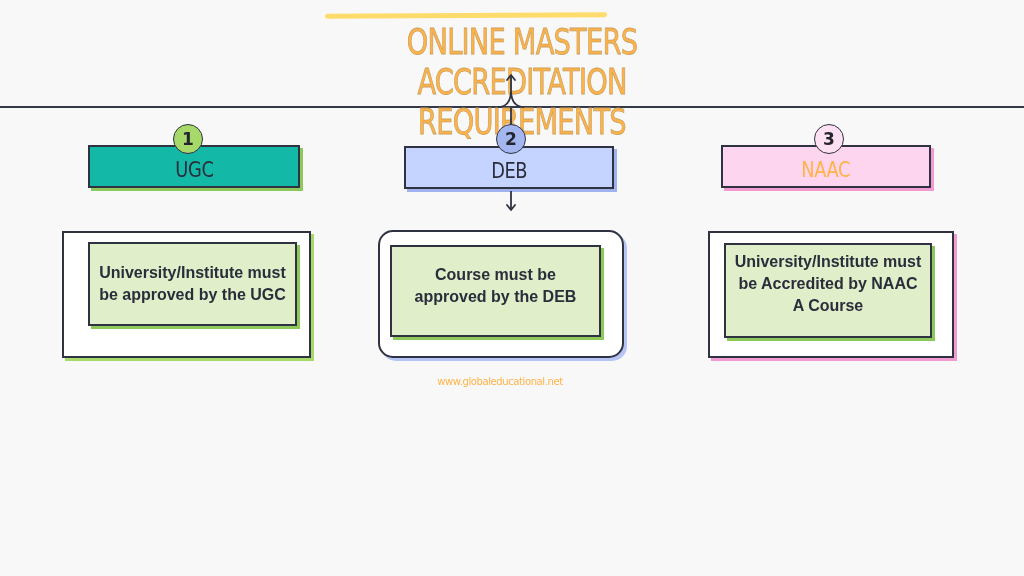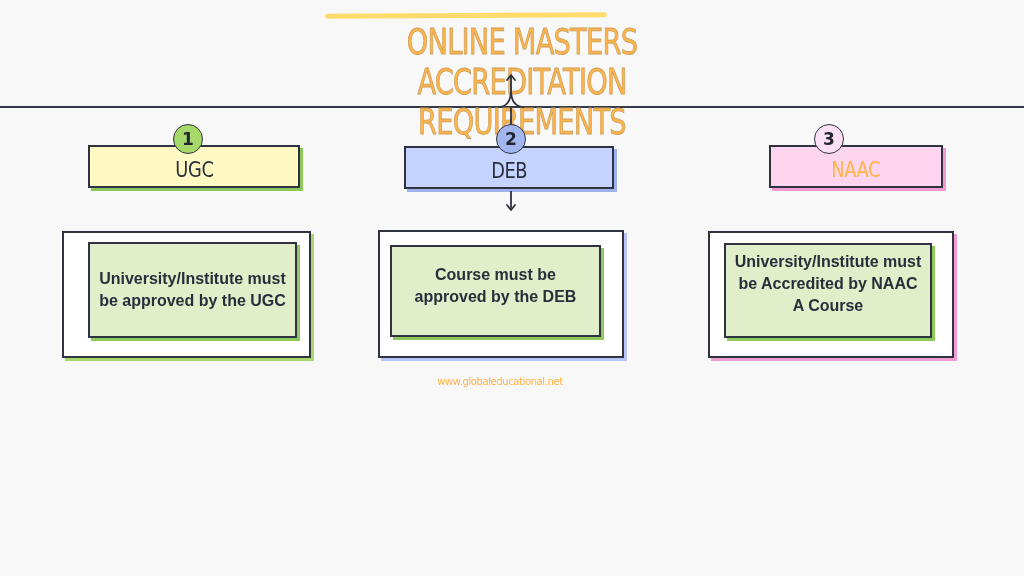--- a/index.html
+++ b/index.html
@@ -50,23 +50,23 @@
       position: absolute;
       height: 43px;
       border: 2px solid #2f3240;
       display: flex; align-items: center; justify-content: center;
       font-family: "DejaVu Sans", sans-serif;
       font-size: 21px;
       letter-spacing: -0.5px;
       z-index: 2;
     }
     .header-box .hb-label { transform: scaleX(0.85); display: inline-block; padding-top: 6px; }
-    .hb-ugc { left: 88px; top: 145px; width: 212px; background: #fef9c3; box-shadow: 3px 3px 0 #8dc85a; color: #2a2d3a; }
+    .hb-ugc { left: 88px; top: 145px; width: 212px; background: #14b8a6; box-shadow: 3px 3px 0 #8dc85a; color: #2a2d3a; }
     .hb-deb { left: 404px; top: 146px; width: 210px; background: #c4d3ff; box-shadow: 3px 3px 0 #9fb2ee; color: #2a2d3a; }
-    .hb-naac { left: 721px; top: 145px; width: 174px; background: #fdd5ee; box-shadow: 3px 3px 0 #f29bd0; color: #ffb347; margin-left: 48px; }
+    .hb-naac { left: 721px; top: 145px; width: 210px; background: #fdd5ee; box-shadow: 3px 3px 0 #f29bd0; color: #ffb347; }
     .badge {
       position: absolute;
       width: 30px; height: 30px;
       border-radius: 50%;
       border: 1.5px solid #2f3240;
       display: flex; align-items: center; justify-content: center;
       font-family: "DejaVu Sans", sans-serif;
       font-weight: bold;
       font-size: 17px;
       color: #23262f;
@@ -75,37 +75,37 @@
     .b1 { left: 173px; top: 124px; background: #a6d96a; }
     .b2 { left: 496px; top: 124px; background: #a4b6f0; }
     .b3 { left: 814px; top: 124px; background: #fde0f1; }
     .outer-card {
       position: absolute;
       background: #ffffff;
       border: 2px solid #2f3240;
       z-index: 2;
     }
     .oc1 { left: 62px; top: 231px; width: 249px; height: 127px; box-shadow: 3px 3px 0 #a6d96a; }
-    .oc2 { left: 378px; top: 230px; width: 246px; height: 128px; box-shadow: 3px 3px 0 #b6c4f5; }
+    .oc2 { left: 378px; top: 230px; width: 246px; height: 128px; box-shadow: 3px 3px 0 #b6c4f5; border-radius: 15px; }
     .oc3 { left: 708px; top: 231px; width: 246px; height: 127px; box-shadow: 3px 3px 0 #f29bd0; }
     .inner-card {
       position: absolute;
       background: #e0eeca;
       border: 2px solid #2f3240;
       box-shadow: 3px 3px 0 #8dc85a;
       display: flex; align-items: center; justify-content: center;
       text-align: center;
       font-family: "Liberation Sans", sans-serif;
       font-weight: bold;
       font-size: 16px;
       line-height: 22px;
       color: #2a2d3a;
       padding: 0 6px;
     }
-    .oc1 .inner-card { left: 24px; top: 9px; width: 209px; height: 96px; }
+    .oc1 .inner-card { left: 24px; top: 9px; width: 209px; height: 84px; }
     .oc2 .inner-card { left: 10px; top: 13px; width: 211px; height: 92px; }
     .oc3 .inner-card { left: 14px; top: 10px; width: 208px; height: 95px; padding-bottom: 14px; }
     .oc2 .inner-card span { padding-bottom: 10px; display:block; }
     .footer-url {
       position: absolute;
       left: 400px; top: 376px;
       width: 200px;
       text-align: center;
       font-family: "DejaVu Sans", sans-serif;
       font-size: 10px;

